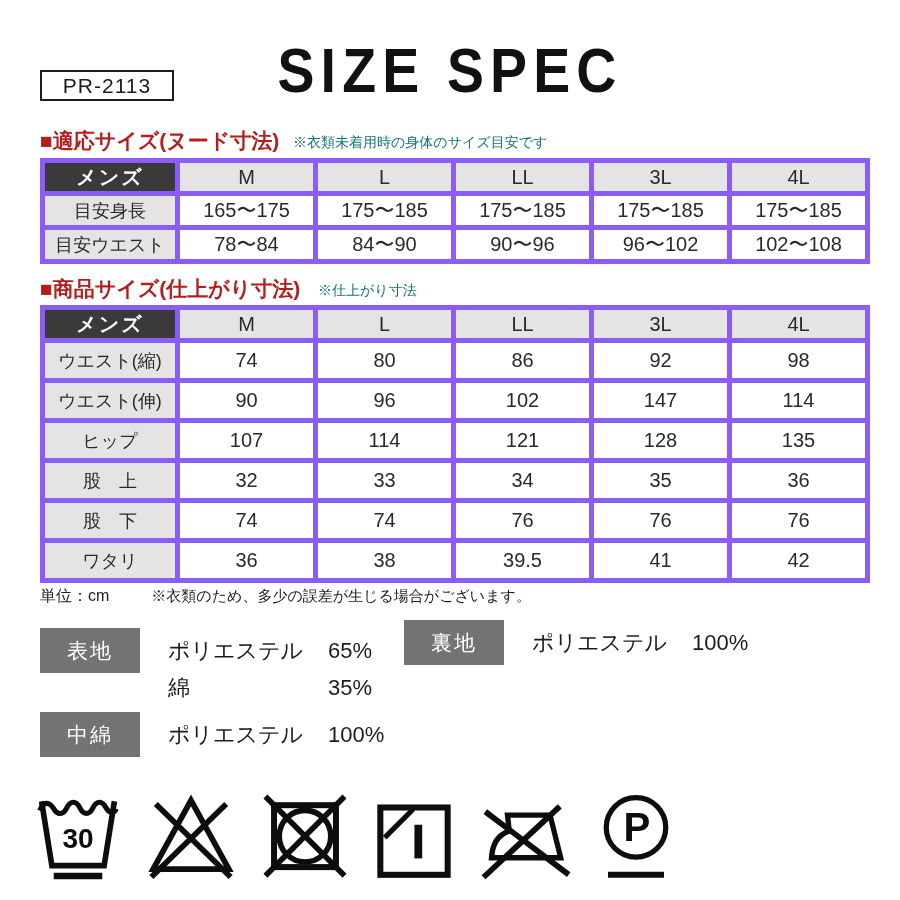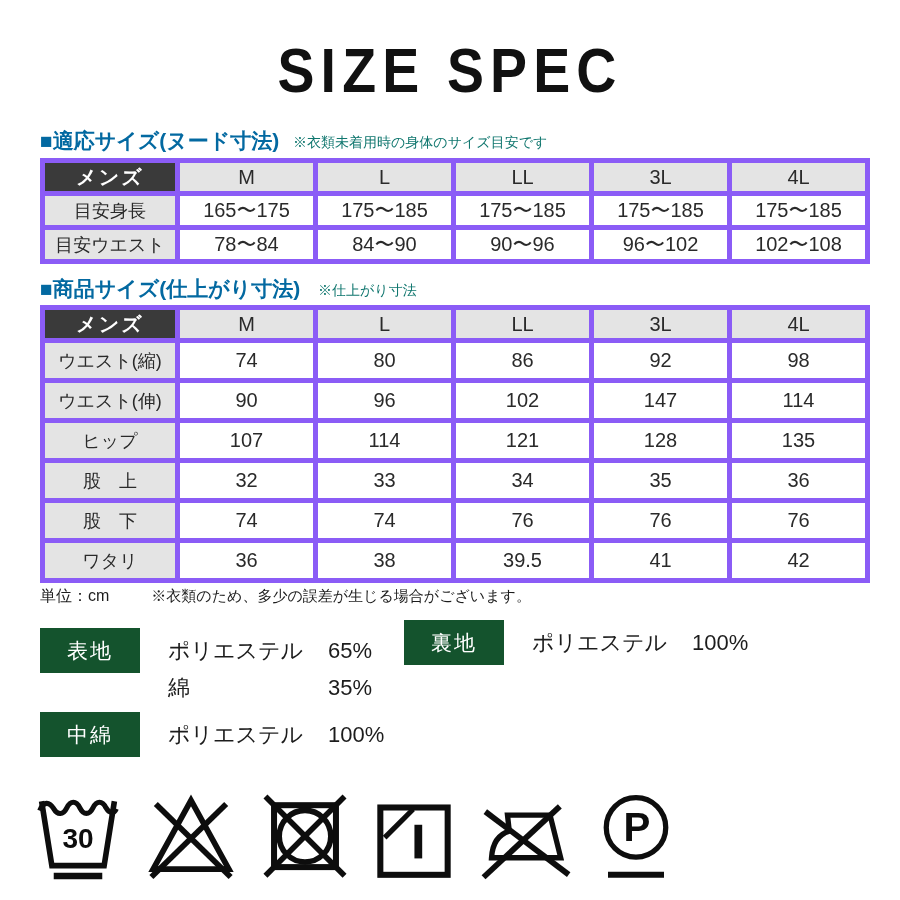--- a/index.html
+++ b/index.html
@@ -19,21 +19,21 @@
   }
 
   
   .title {
     position:absolute; left:0; top:34px; width:100%; text-align:center;
     font-size:63px; font-weight:bold; letter-spacing:7px; color:#111;
     transform:scaleX(0.88); transform-origin:50% 50%; white-space:nowrap;
   }
 
   
-  .sec-head { position:absolute; font-size:21px; font-weight:bold; color:#0369a1; white-space:nowrap; }
+  .sec-head { position:absolute; font-size:21px; font-weight:bold; color:#b91c1c; white-space:nowrap; }
   .sec-note { position:absolute; font-size:14px; color:#0f766e; white-space:nowrap; }
   #sec1-head { left:40px; top:127px; }
   #sec1-note { left:293px; top:134px; }
   #sec2-head { left:40px; top:275px; }
   #sec2-note { left:318px; top:282px; }
 
   
   table { border-collapse:collapse; table-layout:fixed; position:absolute; left:40px;
           border:2px solid #111; background:#fff; }
   #table1 { top:158px; }
@@ -52,21 +52,21 @@
   .units { position:absolute; left:40px; top:586px; display:flex; gap:42px; align-items:baseline; }
   .units .unit-label { font-size:16px; }
   .units .unit-disclaimer { font-size:15px; }
 
   
   .mat { position:absolute; display:flex; align-items:flex-start; }
   #mat-outer  { left:40px;  top:628px; }
   #mat-lining { left:404px; top:620px; }
   #mat-fill   { left:40px;  top:712px; }
   .mat-label {
-    width:100px; height:45px; background:#14532d; color:#fff;
+    width:100px; height:45px; background:#737373; color:#fff;
     display:flex; align-items:center; justify-content:center;
     font-size:21px; letter-spacing:2px; flex:0 0 auto;
   }
   .mat-rows { margin-left:28px; padding-top:8px; }
   .mat-row { display:flex; height:37px; align-items:baseline; }
   .mat-name { display:inline-block; width:160px; font-size:22px; }
   .mat-pct { font-size:22px; }
 
   
   .care-row {
@@ -76,20 +76,23 @@
   .care-icon { display:block; }
   .care-icon svg { display:block; }
   .stroke { fill:none; stroke:#0d0d0d; }
   .fillglyph { fill:#0d0d0d; stroke:none; font-family:"Liberation Sans", sans-serif; }
 </style>
 </head>
 <body>
 
 <div class="page">
 
+  <div class="code-box">
+    <span>PR-2113</span>
+  </div>
 
   <div class="title">SIZE SPEC</div>
 
   <div class="sec-head" id="sec1-head">■適応サイズ(ヌード寸法)</div>
   <div class="sec-note" id="sec1-note">※衣類未着用時の身体のサイズ目安です</div>
 
   <table id="table1">
       <colgroup>
         <col style="width: 135px;">
         <col style="width: 138px;">

